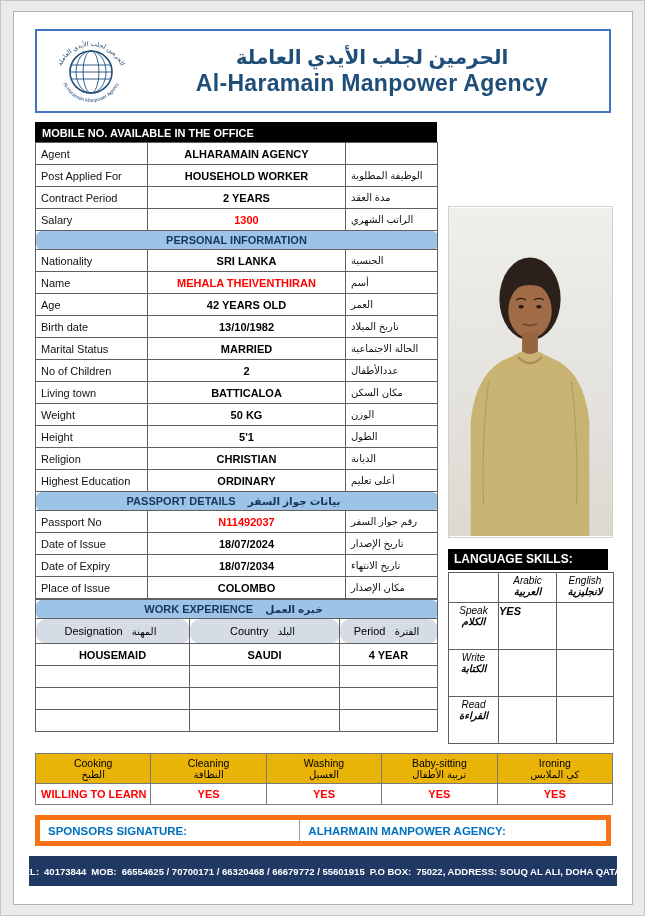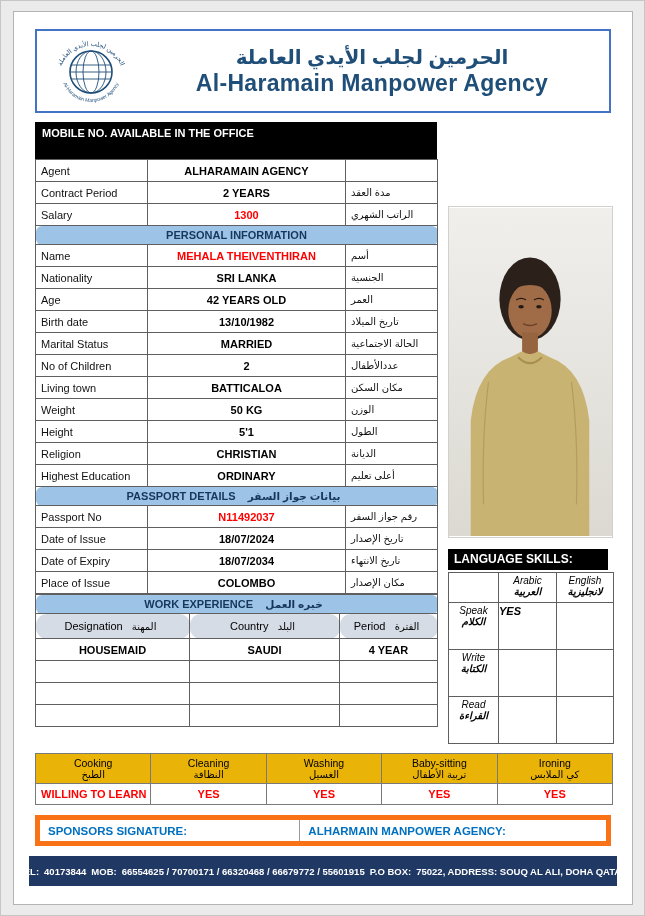--- a/index.html
+++ b/index.html
@@ -12,21 +12,21 @@
   .logo-wrap { width:92px; flex:0 0 92px; display:flex; justify-content:center; }
   .titles { flex:1; text-align:center; color:#1F4E79; }
   .arabic-title { font-size:20px; font-weight:bold; line-height:1.25; }
   .english-title { font-size:23px; font-weight:bold; letter-spacing:.3px; }
 
   
   .content { margin:9px 21px 0; display:flex; gap:11px; }
   .left-col { width:402px; flex:0 0 402px; }
   .right-col { flex:1; }
 
-  .banner { background:#000; color:#fff; font-weight:bold; font-size:11px; height:37px; line-height:20px; padding:0 6px; border:1px solid #000; }
+  .banner { background:#000; color:#fff; font-weight:bold; font-size:11px; height:20px; line-height:20px; padding:0 6px; border:1px solid #000; }
 
   table { border-collapse:collapse; width:402px; table-layout:fixed; }
   td { border:1px solid #5f5f5f; height:22px; font-size:11px; padding:0 5px; overflow:hidden; white-space:nowrap; }
   col.c-label { width:112px; }
   col.c-value { width:198px; }
   col.c-arabic { width:92px; }
   td.lbl { text-align:left; color:#111; }
   td.val { text-align:center; font-weight:bold; color:#000; }
   td.arb { text-align:left; font-size:10px; color:#111; }
   td.red, .red { color:#FF0000 !important; }
@@ -110,43 +110,48 @@
               <col class="c-value">
               <col class="c-arabic">
             </colgroup>
           <tbody>
             <tr>
               <td class="lbl">Agent</td>
               <td class="val">ALHARAMAIN AGENCY</td>
               <td class="arb"></td>
             </tr>
             <tr>
+              <td class="lbl">Post Applied For</td>
+              <td class="val">HOUSEHOLD WORKER</td>
+              <td class="arb">الوظيفة المطلوبة</td>
+            </tr>
+            <tr>
               <td class="lbl">Contract Period</td>
               <td class="val">2 YEARS</td>
               <td class="arb">مدة العقد</td>
             </tr>
             <tr>
               <td class="lbl">Salary</td>
               <td class="val red">1300</td>
               <td class="arb">الراتب الشهري</td>
             </tr>
 
             <tr class="section">
               <td colspan="3">PERSONAL INFORMATION</td>
             </tr>
 
             <tr>
+              <td class="lbl">Nationality</td>
+              <td class="val">SRI LANKA</td>
+              <td class="arb">الجنسية</td>
+            </tr>
+            <tr>
               <td class="lbl">Name</td>
               <td class="val red">MEHALA THEIVENTHIRAN</td>
               <td class="arb">أسم</td>
-            </tr>
-            <tr>
-              <td class="lbl">Nationality</td>
-              <td class="val">SRI LANKA</td>
-              <td class="arb">الجنسية</td>
             </tr>
             <tr>
               <td class="lbl">Age</td>
               <td class="val">42 YEARS OLD</td>
               <td class="arb">العمر</td>
             </tr>
             <tr>
               <td class="lbl">Birth date</td>
               <td class="val">13/10/1982</td>
               <td class="arb">تاريخ الميلاد</td>

